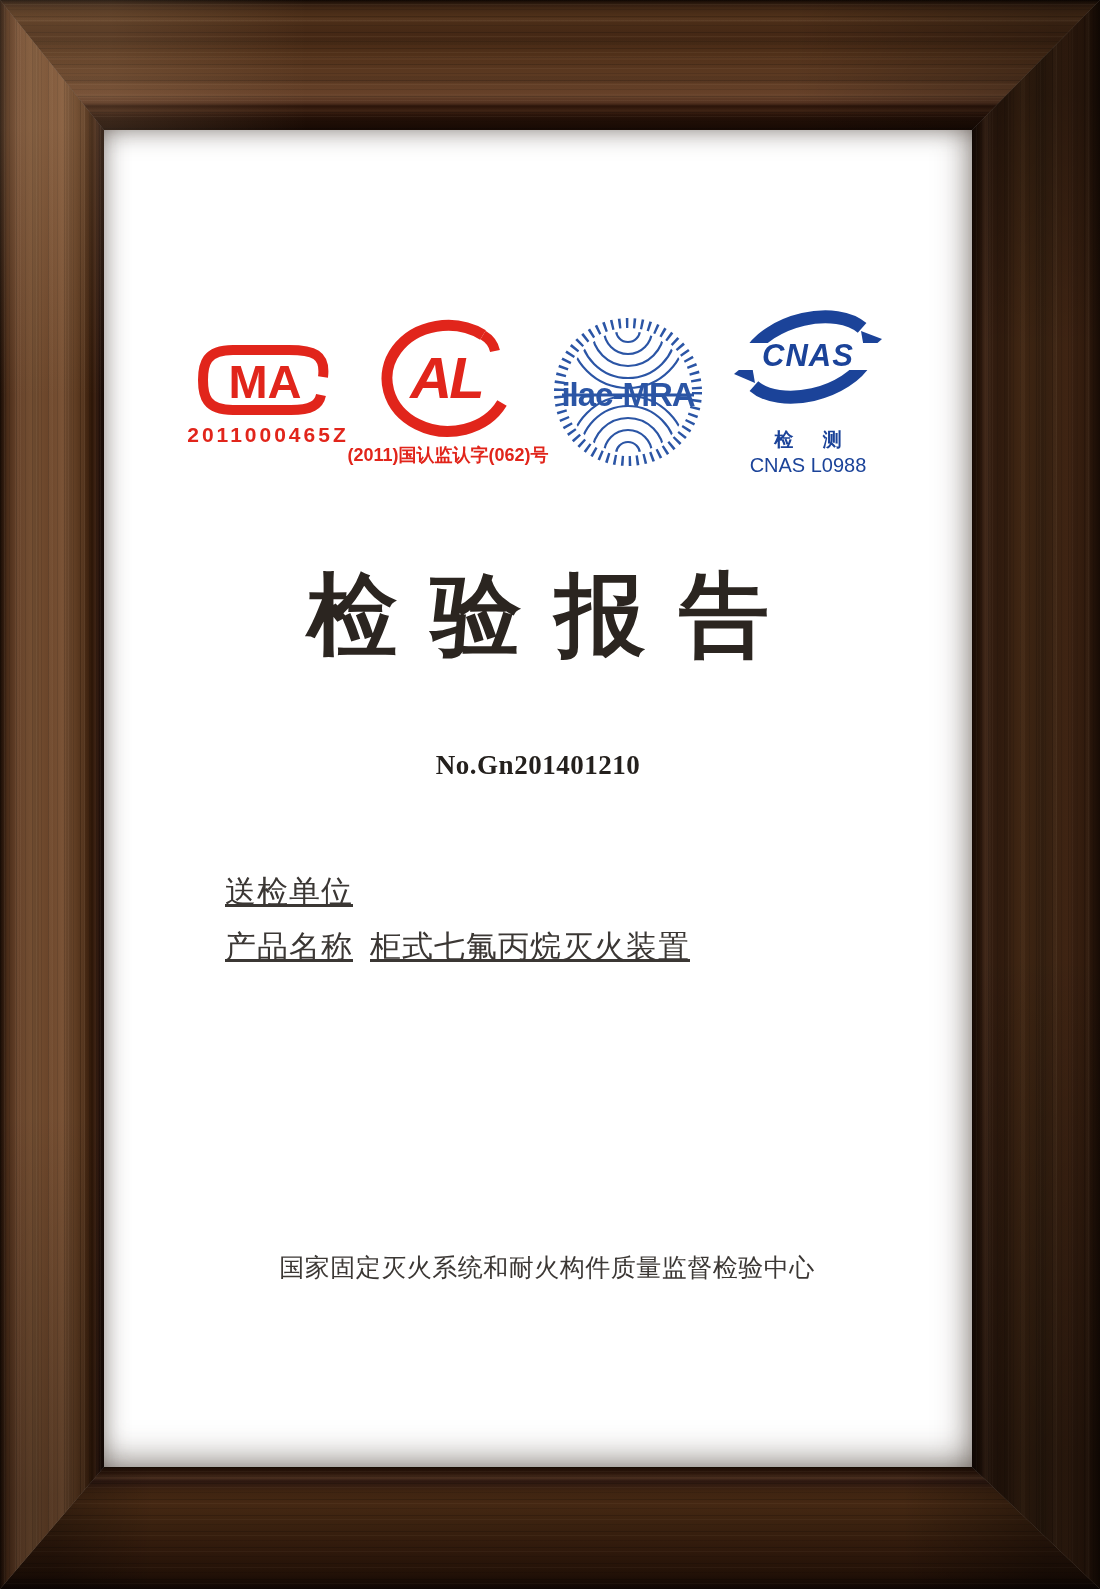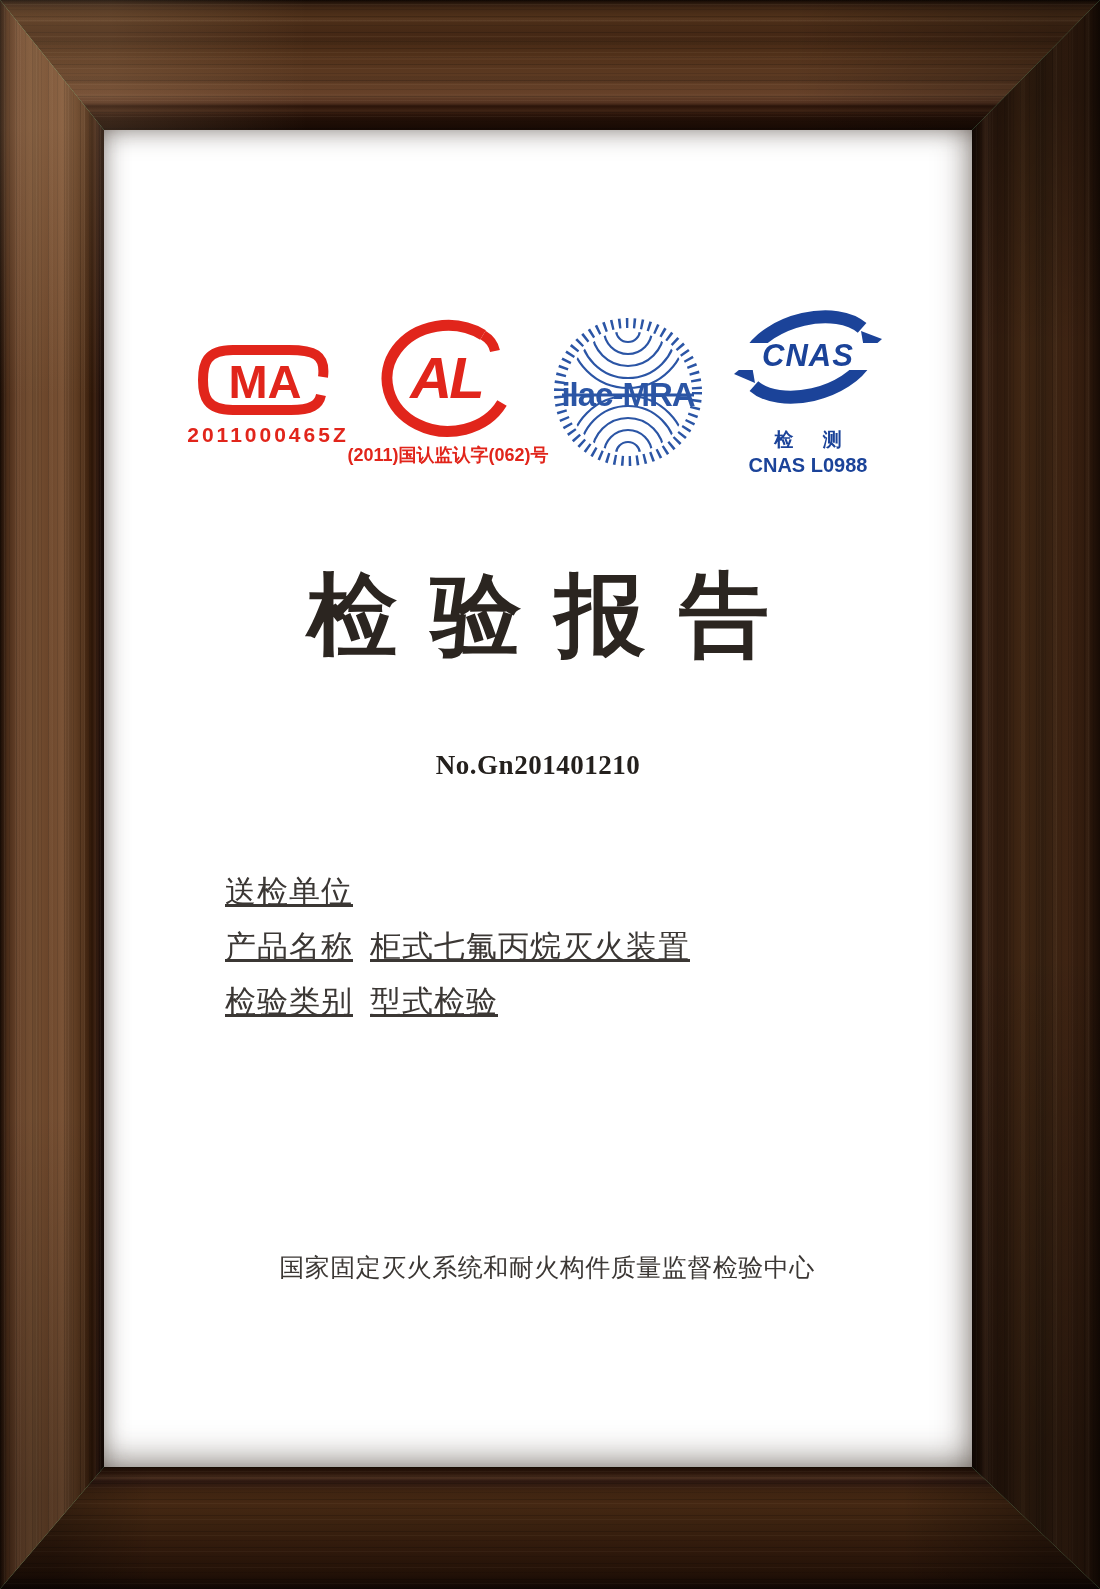--- a/index.html
+++ b/index.html
@@ -1,17 +1,17 @@
 <!DOCTYPE html>
 <html><head>
 <meta charset="utf-8">
 <style>
   html,body{margin:0;padding:0;background:#0d0704;}
   *{box-sizing:border-box;}
-  .scene{position:relative;width:1100px;height:1589px;background:#86efac;overflow:hidden;
+  .scene{position:relative;width:1100px;height:1589px;background:#737373;overflow:hidden;
          font-family:"Liberation Sans",sans-serif;}
 
   
   .side{position:absolute;}
   .side::before,.side::after{content:"";position:absolute;inset:0;pointer-events:none;}
 
   .side.top{left:0;top:0;width:1100px;height:130px;
     clip-path:polygon(0 0,1100px 0,972px 130px,104px 130px);
     background:linear-gradient(180deg,#150a04 0%,#3b2313 4%,#4e3019 12%,#452815 26%,#503019 42%,
       #5c3a22 58%,#664129 72%,#533220 79%,#2c150a 82%,#3d2213 85%,#2a1309 89%,#1d0d05 95%,#170a04 100%);}
@@ -53,21 +53,21 @@
                inset -20px 0 32px -16px rgba(70,58,50,.50),
                inset 0 -22px 34px -16px rgba(70,58,50,.55);}
 
   .logos{position:absolute;top:182px;left:0;right:0;height:160px;
          display:flex;justify-content:center;align-items:center;gap:15px;}
   .logo{width:165px;display:flex;flex-direction:column;align-items:center;}
   .logo svg{display:block;}
   .caption-red{color:#e1251b;font-size:21px;font-weight:700;letter-spacing:3px;margin-top:0;white-space:nowrap;}
   .caption-red.small{font-size:18px;letter-spacing:0;font-weight:600;margin-top:3px;}
   .caption-blue{color:#1b4399;font-size:19px;letter-spacing:12px;margin-top:8px;font-weight:700;white-space:nowrap;text-indent:12px;}
-  .caption-blue-code{color:#1b4399;font-size:20px;font-weight:700;margin-top:1px;white-space:nowrap;}
+  .caption-blue-code{color:#1b4399;font-size:20px;font-weight:400;margin-top:1px;white-space:nowrap;}
 
   .title{position:absolute;top:438px;left:0;width:100%;text-align:center;
          font-size:90px;font-weight:900;color:#2b2520;letter-spacing:34px;text-indent:34px;line-height:1.05;}
   .report-no{position:absolute;top:620px;left:0;width:100%;text-align:center;
          font-family:"Liberation Serif",serif;font-weight:700;font-size:27px;color:#24201d;letter-spacing:.5px;}
 
   .fields{position:absolute;top:746px;left:121px;}
   .field{display:flex;font-size:31px;color:#3b3734;line-height:31px;margin-bottom:24px;letter-spacing:1px;text-decoration:underline;}
   .field-label{margin-right:17px;white-space:nowrap;}
   .field-value{white-space:nowrap;}
@@ -153,22 +153,18 @@
     <div class="report-no">No.Gn201401210</div>
 
     <div class="fields">
       <div class="field">
         <span class="field-label">送检单位</span>
       </div>
       <div class="field">
         <span class="field-label">产品名称</span>
         <span class="field-value">柜式七氟丙烷灭火装置</span>
       </div>
-      <div class="field">
-        <span class="field-label">检验类别</span>
-        <span class="field-value">型式检验</span>
-      </div>
     </div>
 
     <div class="footer-org">国家固定灭火系统和耐火构件质量监督检验中心</div>
 
   </div>
 </div>
 
 </body></html>

